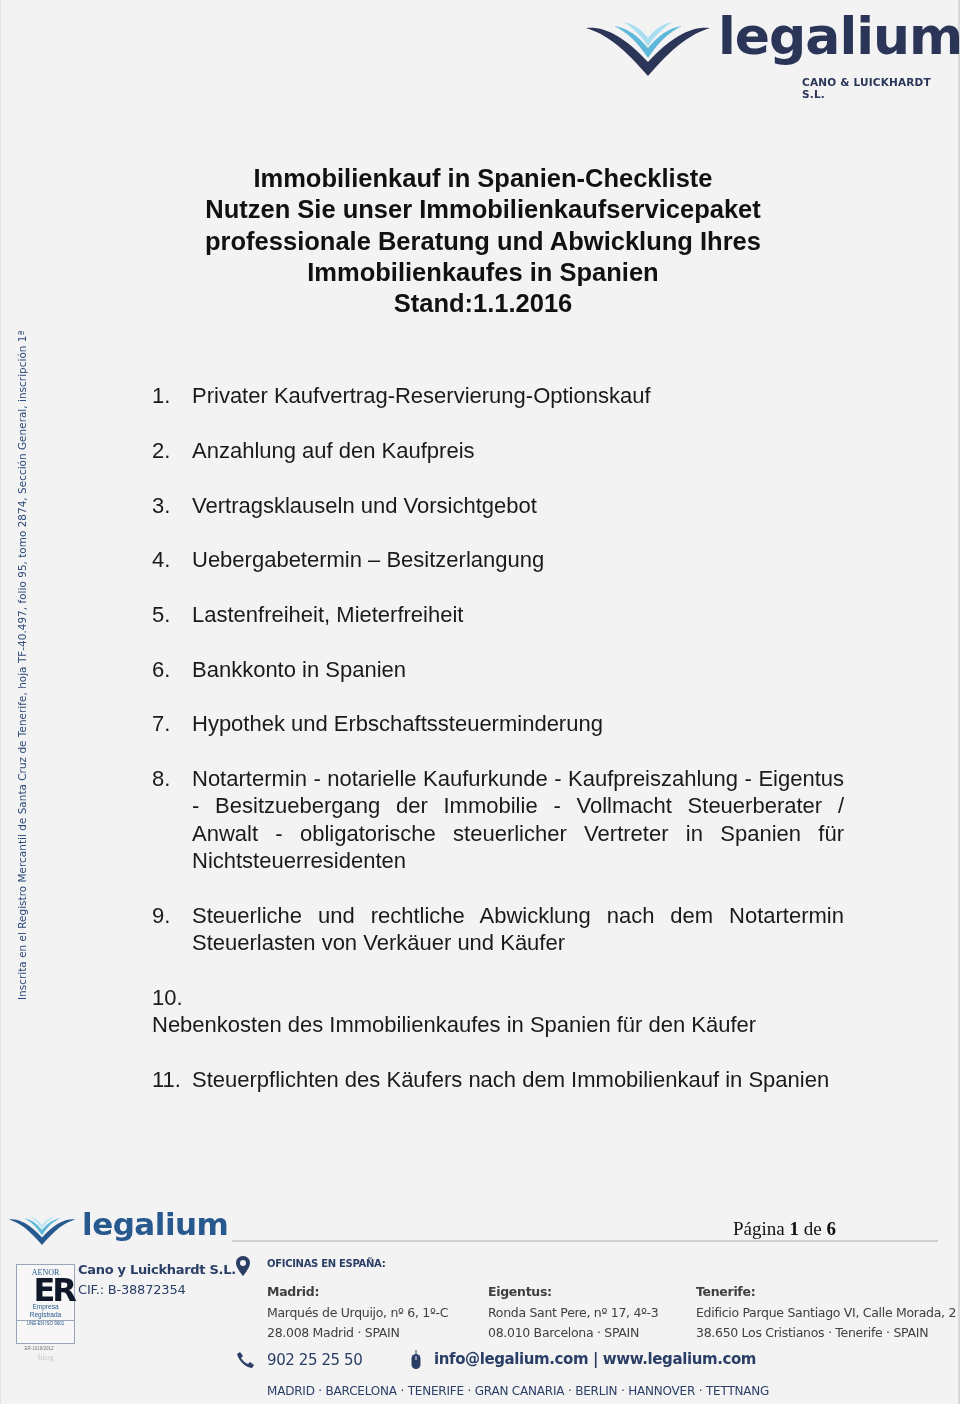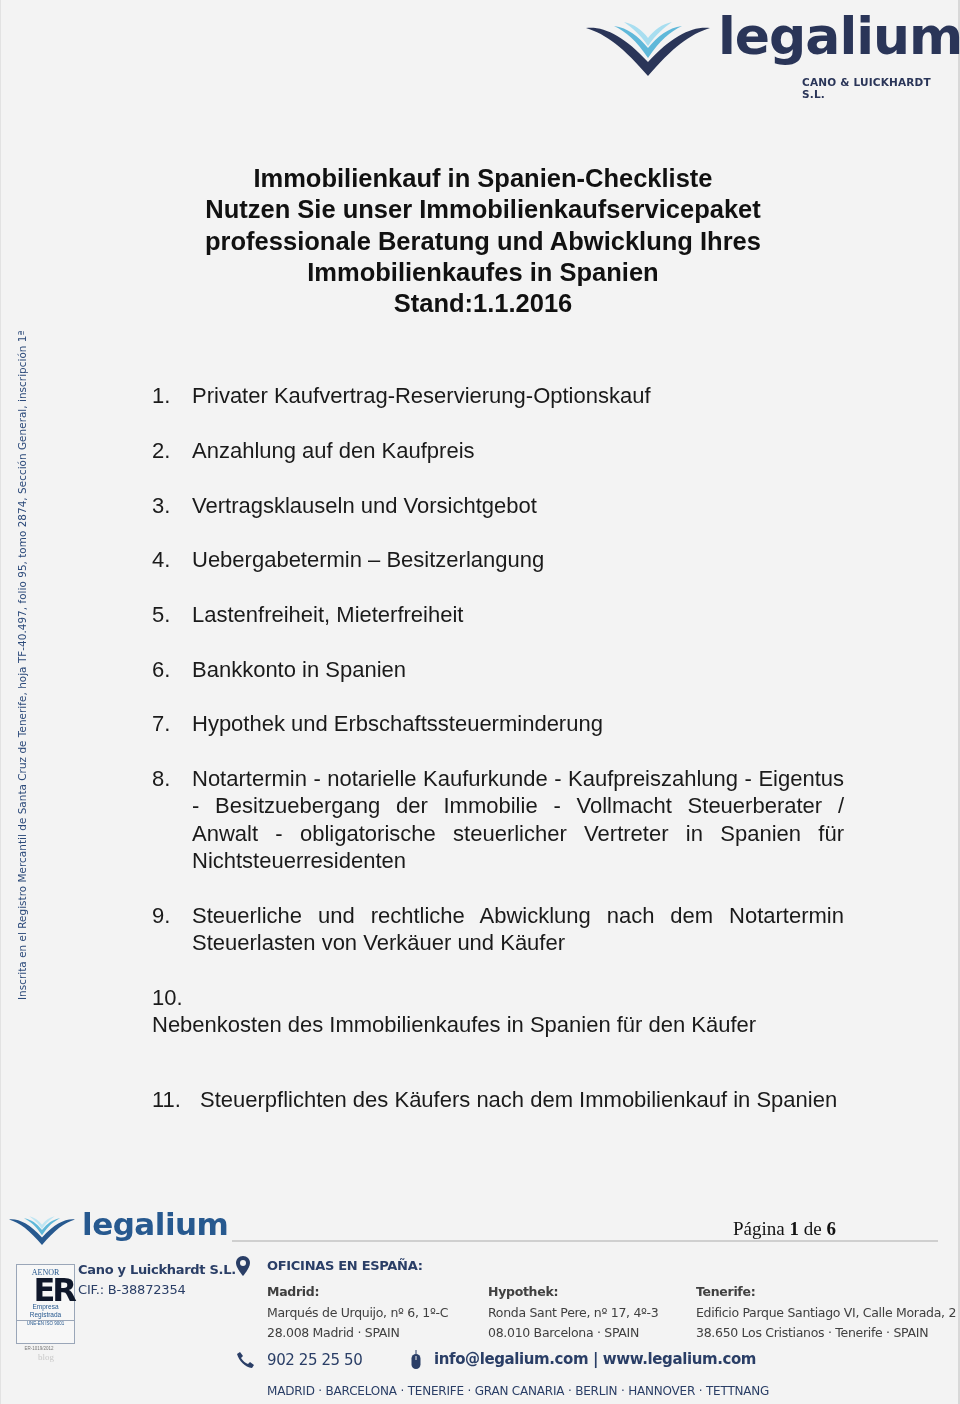--- a/index.html
+++ b/index.html
@@ -38,21 +38,21 @@
   .aenor .er { font-family: "DejaVu Sans", sans-serif; font-weight: bold; font-size: 32px; color: #0f172a; line-height: 26px; letter-spacing: -3px; text-align: right; }
   .aenor .a2 { font-size: 6.5px; color: #27598f; line-height: 7.5px; }
   .aenor .a3 { font-size: 4.5px; color: #27598f; border-top: 1px solid #9aa6b8; margin-top: 2px; }
   .aenor-sub { position: absolute; left: 16px; top: 1346px; width: 46px; font-size: 4.5px; color: #777; text-align: center; }
   .blog-mark { position: absolute; left: 38px; top: 1352px; font-family: Liberation Serif, serif; font-size: 9px; color: #c9c9c9; }
 
   .company { position: absolute; left: 78px; top: 1262px; font-family: "DejaVu Sans", sans-serif; font-weight: bold; font-size: 13px; color: #2a3e66; letter-spacing: -0.3px; }
   .cif { position: absolute; left: 78px; top: 1282px; font-family: "DejaVu Sans", sans-serif; font-size: 13px; color: #2a3e66; letter-spacing: -0.2px; }
 
   .offices-pin { position: absolute; left: 236px; top: 1256px; }
-  .offices-heading { position: absolute; left: 267px; top: 1258px; font-family: "DejaVu Sans", sans-serif; font-weight: bold; font-size: 13px; color: #2a3e66; letter-spacing: -0.3px; }
+  .offices-heading { position: absolute; left: 267px; top: 1258px; font-family: "DejaVu Sans", sans-serif; font-weight: bold; font-size: 10px; color: #2a3e66; letter-spacing: -0.3px; }
   .office { position: absolute; top: 1282px; font-family: "DejaVu Sans", sans-serif; font-size: 12.5px; line-height: 20.5px; color: #404040; letter-spacing: -0.3px; }
   .office .city { font-weight: bold; }
 
   .phone-icon { position: absolute; left: 236px; top: 1352px; }
   .phone { position: absolute; left: 267px; top: 1351px; font-family: "DejaVu Sans", sans-serif; font-size: 15px; color: #2a3e66; letter-spacing: -0.4px; }
   .mouse-icon { position: absolute; left: 411px; top: 1350px; }
   .contact { position: absolute; left: 434px; top: 1350px; font-family: "DejaVu Sans", sans-serif; font-weight: bold; font-size: 15px; color: #2a3e66; letter-spacing: -0.4px; }
   .cities { position: absolute; left: 267px; top: 1384px; font-family: "DejaVu Sans", sans-serif; font-size: 12px; color: #2a3e66; letter-spacing: -0.2px; }
 </style>
 </head>
@@ -114,21 +114,21 @@
     <span class="txt last-just">Notartermin - notarielle Kaufurkunde - Kaufpreiszahlung - Eigentus - Besitzuebergang der Immobilie - Vollmacht Steuerberater / Anwalt - obligatorische steuerlicher Vertreter in Spanien für Nichtsteuerresidenten</span>
   </div>
   <div class="item" style="top:520px;">
     <span class="num">9.</span>
     <span class="txt last-just">Steuerliche und rechtliche Abwicklung nach dem Notartermin Steuerlasten von Verkäuer und Käufer</span>
   </div>
   <div class="item" style="top:602px;flex-direction:column;">
     <span class="num">10.</span>
     <span class="txt last-just">Nebenkosten des Immobilienkaufes in Spanien für den Käufer</span>
   </div>
-  <div class="item" style="top:704px;gap:8px;">
+  <div class="item" style="top:684px;">
     <span class="num">11.</span>
     <span class="txt last-just">Steuerpflichten des Käufers nach dem Immobilienkauf in Spanien</span>
   </div>
 </div>
 
 <div class="footer-logo">
   <svg width="68" height="32" viewBox="0 0 128 60" style="position:absolute;left:0;top:4px;">
     <path d="M2 10 C 20 8, 40 18, 64 44 C 88 18, 108 8, 126 10 C 106 16, 88 30, 64 58 C 40 30, 22 16, 2 10 Z" fill="#27598f"></path>
     <path d="M30 8 C 44 10, 54 18, 64 30 C 74 18, 84 10, 98 8 C 86 14, 76 22, 64 40 C 52 22, 42 14, 30 8 Z" fill="#5fb8d9"></path>
     <path d="M40 4 C 50 6, 58 12, 64 20 C 70 12, 78 6, 88 4 C 80 10, 72 16, 64 28 C 56 16, 48 10, 40 4 Z" fill="#bfe6f3"></path>
@@ -162,21 +162,21 @@
   <circle cx="7" cy="7" r="3" fill="#f3f3f3"></circle>
 </svg>
 <div class="offices-heading">OFICINAS EN ESPAÑA:</div>
 
 <div class="office" style="left:267px;">
   <div class="city">Madrid:</div>
   <div>Marqués de Urquijo, nº 6,  1º-C</div>
   <div>28.008 Madrid · SPAIN</div>
 </div>
 <div class="office" style="left:488px;">
-  <div class="city">Hypothek:</div>
+  <div class="city">Eigentus:</div>
   <div>Ronda Sant Pere, nº 17,  4º-3</div>
   <div>08.010 Barcelona · SPAIN</div>
 </div>
 <div class="office" style="left:696px;">
   <div class="city">Tenerife:</div>
   <div>Edificio Parque Santiago VI, Calle Morada, 2</div>
   <div>38.650 Los Cristianos · Tenerife · SPAIN</div>
 </div>
 
 <svg class="phone-icon" width="18" height="16" viewBox="0 0 18 16">

